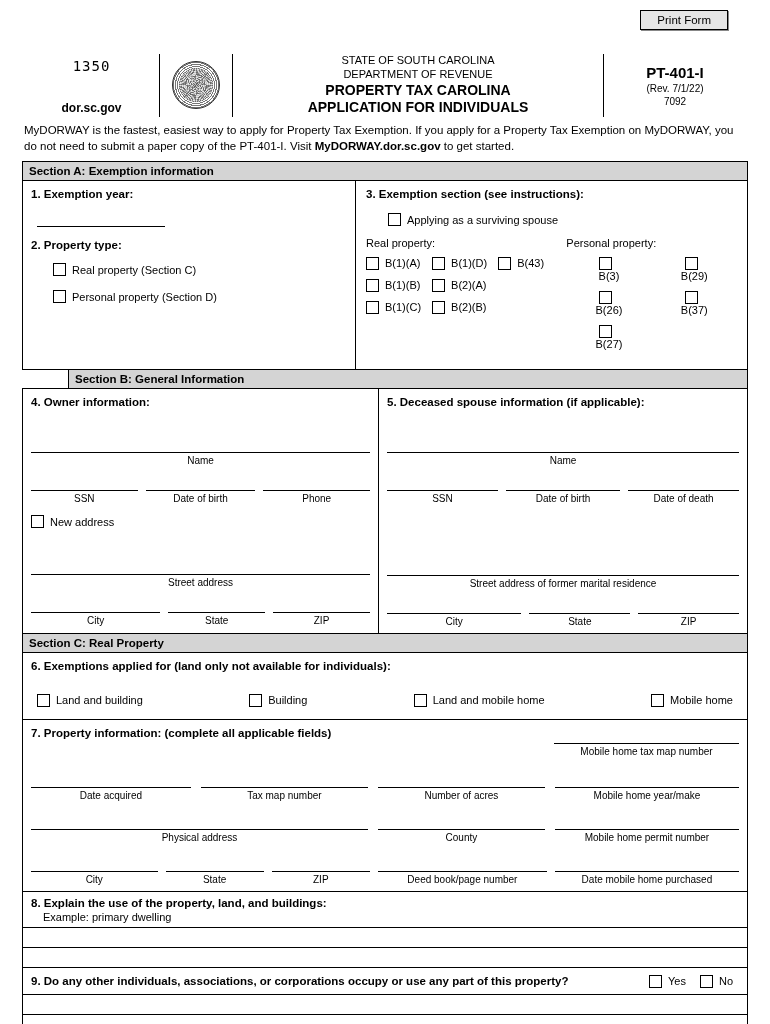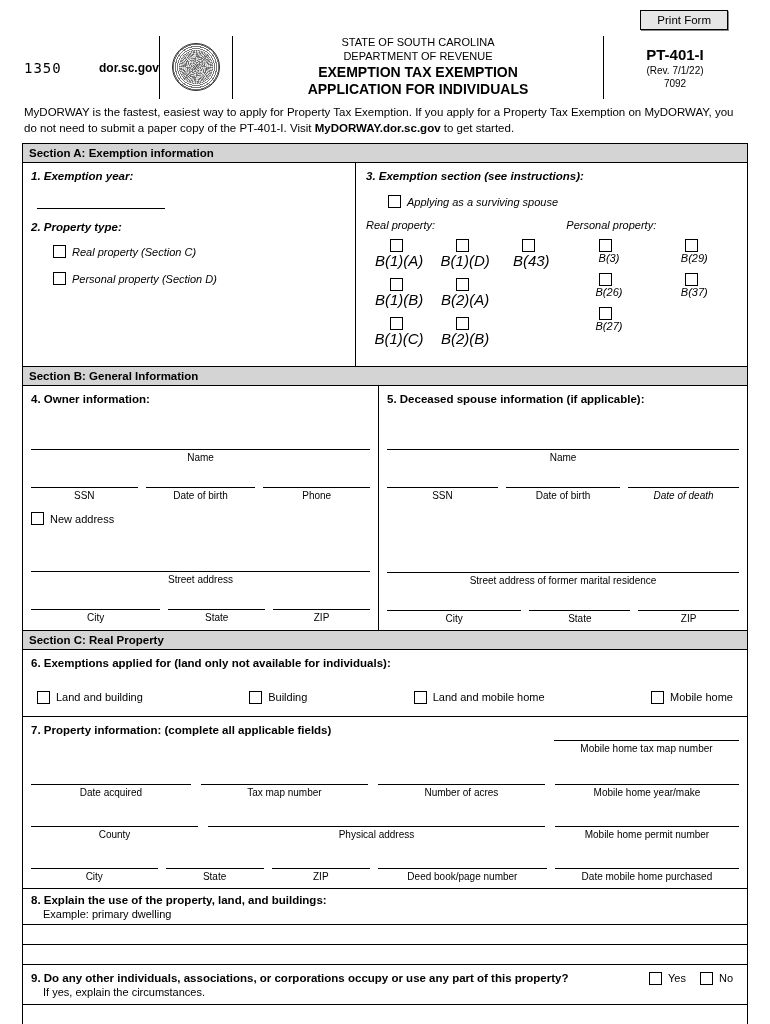--- a/index.html
+++ b/index.html
@@ -19,42 +19,42 @@
     width: 770px;
     height: 1024px;
     box-sizing: border-box;
     padding: 10px 22px 0 22px;
   }
   
   .print-row {
     display: flex;
     justify-content: flex-end;
     padding-right: 20px;
-    margin-bottom: 6px;
+    margin-bottom: 24px;
   }
   .print-btn {
     border: 1px solid #000;
     background: #e6e6e6;
     font-size: 11.5px;
     font-family: "Liberation Sans", sans-serif;
     padding: 3px 16px;
     box-shadow: 1px 1px 0 #888;
     cursor: pointer;
   }
   
   .header {
     display: flex;
     align-items: stretch;
     margin-bottom: 5px;
     padding: 0 2px;
   }
   .hdr-left {
     width: 135px;
     display: flex;
-    flex-direction: row;
+    flex-direction: column;
     justify-content: space-between;
     align-items: center;
     padding-top: 4px;
     padding-bottom: 2px;
   }
   .form-num {
     font-family: "DejaVu Sans Mono", monospace;
     font-size: 14px;
     letter-spacing: 1px;
   }
@@ -154,21 +154,21 @@
     align-items: center;
     margin-right: 14px;
     white-space: nowrap;
   }
   .caption {
     font-size: 10px;
     text-align: center;
     padding-top: 2px;
   }
   
-  .secA { display: flex; font-style: italic; }
+  .secA { display: flex; }
   .secA-left {
     width: 332px;
     box-sizing: border-box;
     padding: 7px 10px 10px 8px;
   }
   .secA-right {
     flex: 1;
     box-sizing: border-box;
     padding: 7px 10px 10px 10px;
     border-left: 1px solid #000;
@@ -178,21 +178,21 @@
     border-bottom: 1px solid #000;
     height: 20px;
     margin: 6px 0 12px 6px;
   }
   .prop-opt { margin: 9px 0 0 22px; }
   .realper-hdr { display: flex; font-size: 11px; margin-top: 9px; }
   .bgrid { display: flex; margin-top: 8px; }
   .bcol-real { width: 54%; }
   .bcol-pers { width: 46%; }
   .brow { display: flex; margin-bottom: 9px; }
-  .bitem { width: 33%; font-size: 15px; display: flex; align-items: center; flex-direction: column; }
+  .bitem { width: 33%; font-size: 11px; display: flex; align-items: center; }
   .bitem-p { width: 50%; font-size: 11px; display: flex; align-items: center; flex-direction: column; }
   
   .secB { display: flex; }
   .secB-left { width: 355px; box-sizing: border-box; padding: 7px 8px 6px 8px; }
   .secB-right { flex: 1; box-sizing: border-box; padding: 7px 8px 6px 8px; border-left: 1px solid #000; }
   .u-line { border-bottom: 1px solid #000; height: 22px; }
   .trip { display: flex; gap: 8px; }
   .c-pad { padding: 7px 8px 8px 8px; }
   .hr { border-top: 1px solid #000; }
   .exrow { display: flex; justify-content: space-between; padding: 0 14px; margin-top: 14px; margin-bottom: 12px; }
@@ -221,21 +221,21 @@
     <div class="hdr-left">
       <div class="form-num">1350</div>
       <div class="dor-site">dor.sc.gov</div>
     </div>
     <div class="hdr-seal">
       <div class="seal"></div>
     </div>
     <div class="hdr-center">
       <div class="l1">STATE OF SOUTH CAROLINA</div>
       <div class="l2">DEPARTMENT OF REVENUE</div>
-      <div class="l3">EXEMPTION TAX EXEMPTION</div>
+      <div class="l3">PROPERTY TAX CAROLINA</div>
       <div class="l4">APPLICATION FOR INDIVIDUALS</div>
     </div>
     <div class="hdr-right">
       <div class="code">PT-401-I</div>
       <div class="rev">(Rev. 7/1/22)</div>
       <div class="num">7092</div>
     </div>
   </div>
 
   <div class="notice">
@@ -331,21 +331,21 @@
                   <span>B(27)</span>
                 </div>
               <div class="bitem-p"></div>
             </div>
           </div>
         </div>
       </div>
     </div>
   </div>
 
-  <div class="sec-bar" style="border-top:none;">Section B: General Information</div>
+  <div class="sec-bar" style="border-top:none;margin-left:46px;">Section B: General Information</div>
   <div class="block">
     <div class="secB">
 
       <div class="secB-left">
         <div class="q">4. Owner information:</div>
         <div class="u-line" style="margin-top:22px;"></div>
         <div class="caption">Name</div>
         <div class="trip" style="margin-top:8px;">
           <div style="width:33%;">
             <div class="u-line" style="height:16px;"></div>
@@ -387,21 +387,21 @@
         <div class="caption">Name</div>
         <div class="trip" style="margin-top:8px;">
           <div style="width:33%;">
             <div class="u-line" style="height:16px;"></div>
             <div class="caption">SSN</div>
           </div>
           <div style="width:34%;">
             <div class="u-line" style="height:16px;"></div>
             <div class="caption">Date of birth</div>
           </div>
-          <div style="width:33%;font-style:italic;">
+          <div style="width:33%;">
             <div class="u-line" style="height:16px;"></div>
             <div class="caption">Date of death</div>
           </div>
         </div>
         <div style="height:27px;"></div>
         <div class="u-line" style="margin-top:22px;"></div>
         <div class="caption">Street address of former marital residence</div>
         <div class="trip" style="margin-top:8px;">
           <div style="width:40%;">
             <div class="u-line" style="height:16px;"></div>
@@ -469,27 +469,27 @@
           <div class="u-line" style="height:16px;"></div>
           <div class="caption">Number of acres</div>
         </div>
         <div style="width:26%;">
           <div class="u-line" style="height:16px;"></div>
           <div class="caption">Mobile home year/make</div>
         </div>
       </div>
 
       <div class="quad" style="margin-top:12px;">
+        <div style="width:49%; padding-right:10px;">
+          <div class="u-line" style="height:16px;"></div>
+          <div class="caption">Physical address</div>
+        </div>
         <div style="width:25%; padding-right:10px;">
           <div class="u-line" style="height:16px;"></div>
           <div class="caption">County</div>
-        </div>
-        <div style="width:49%; padding-right:10px;">
-          <div class="u-line" style="height:16px;"></div>
-          <div class="caption">Physical address</div>
         </div>
         <div style="width:26%;">
           <div class="u-line" style="height:16px;"></div>
           <div class="caption">Mobile home permit number</div>
         </div>
       </div>
 
       <div class="quad" style="margin-top:12px;">
         <div style="width:19%; padding-right:8px;">
           <div class="u-line" style="height:16px;"></div>
@@ -523,21 +523,20 @@
     <div class="explain-lines">
       <div></div>
       <div></div>
     </div>
 
     <div class="hr"></div>
 
     <div style="padding:7px 8px 6px 8px; display:flex; align-items:flex-start;">
       <div style="flex:1;">
         <div class="q">9. Do any other individuals, associations, or corporations occupy or use any part of this property?</div>
-        <div style="font-size:11px; padding-left:12px; padding-top:2px;">If yes, explain the circumstances.</div>
       </div>
       <div class="yesno" style="padding-top:0px;justify-content:flex-end;">
         <span class="chk">
             <span class="cb"></span>
             <span class="cb-label">Yes</span>
           </span>
         <span class="chk" style="margin-right:6px;">
             <span class="cb"></span>
             <span class="cb-label">No</span>
           </span>

